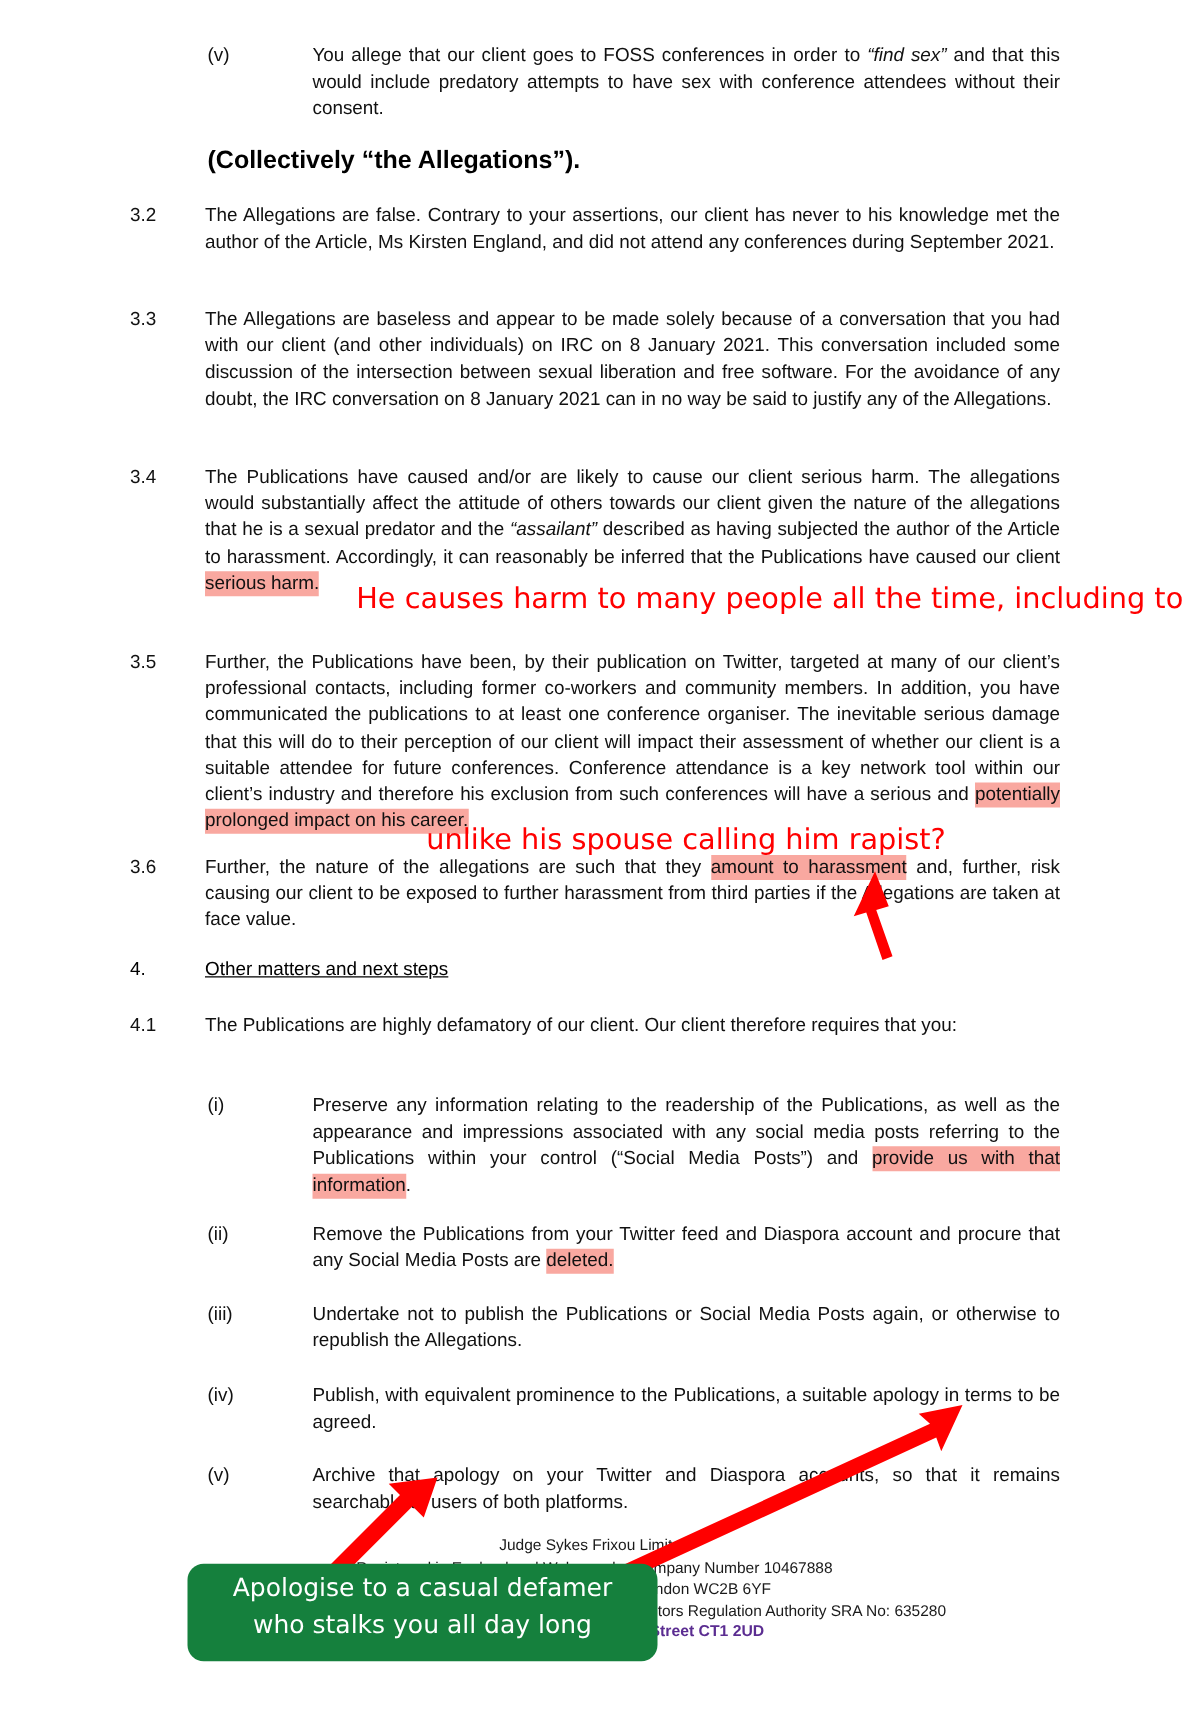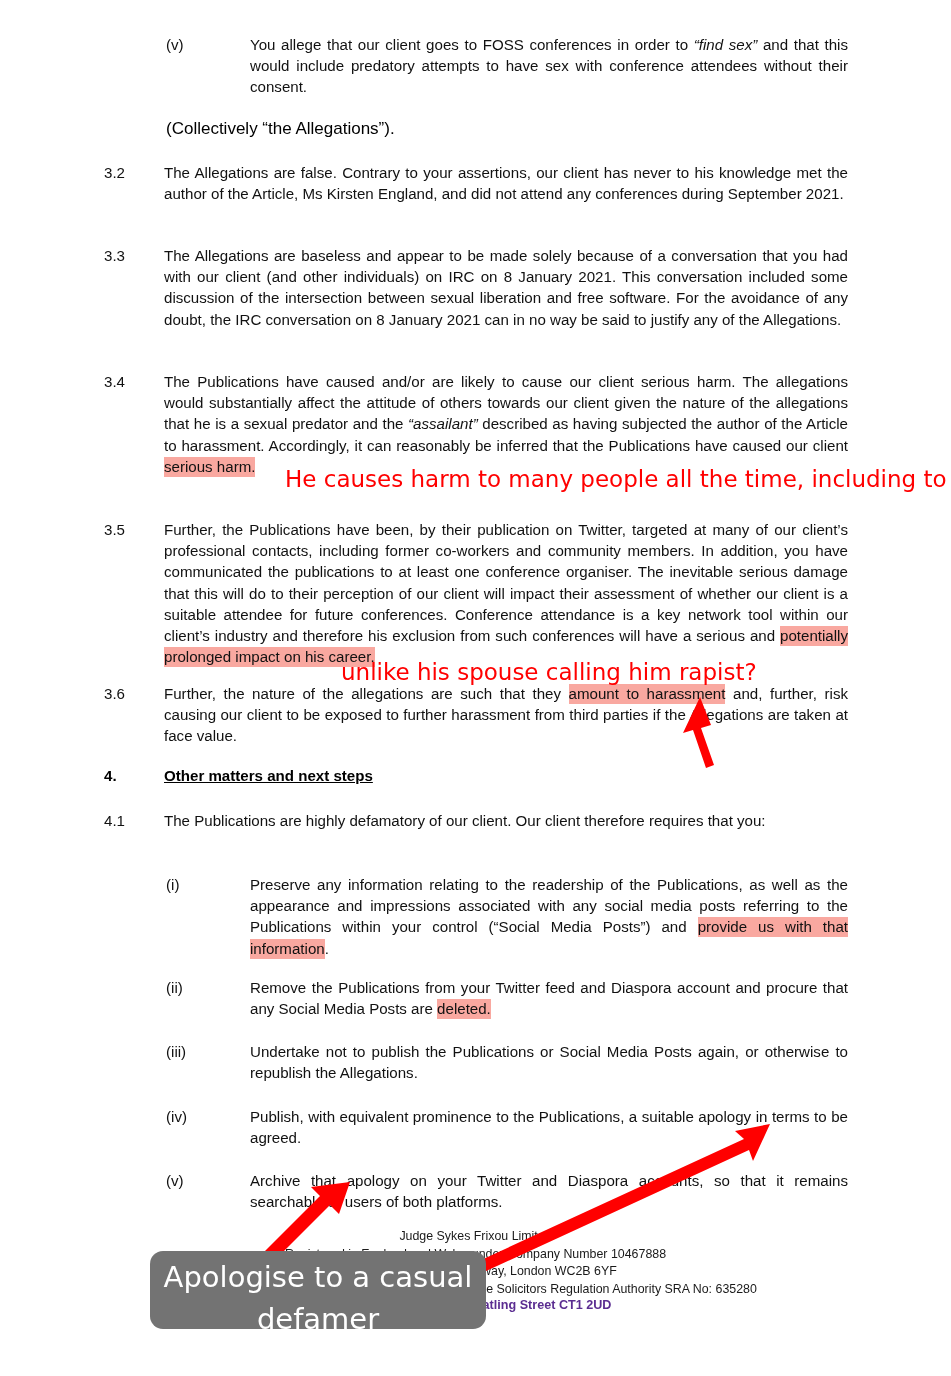--- a/index.html
+++ b/index.html
@@ -63,29 +63,30 @@
   .hl {
     background: #f9a8a0;
     padding: 1px 0 2px 0;
     box-decoration-break: clone;
     -webkit-box-decoration-break: clone;
   }
   .collectively {
     position: absolute;
     left: 166px;
     top: 118px;
-    font-size: 17px;
+    font-size: 20px;
     line-height: 21.2px;
+    font-weight: bold;
   }
   .heading {
     position: absolute;
     left: 104px;
     top: 767px;
     font-size: 15.1px;
-    font-weight: bold;
+    font-weight: normal;
     text-decoration: underline;
   }
   .heading .hnum { display: inline-block; width: 60px; }
 
   
   .footer {
     position: absolute;
     left: 0;
     top: 1228px;
     width: 951px;
@@ -129,27 +130,27 @@
     font-size: 18.5px;
     line-height: 1.12;
   }
   #annot-projection .l2 { display:block; margin-left: 8px; }
   #annot-projection .l3 { display:block; margin-left: 22px; }
 
   .callout {
     position: absolute;
     left: 150px;
     top: 1251px;
-    width: 336px;
+    width: 376px;
     height: 78px;
-    background: #737373;
+    background: #15803d;
     border-radius: 13px;
     color: #ffffff;
     font-family: "DejaVu Sans", sans-serif;
-    font-size: 29px;
+    font-size: 20px;
     line-height: 1.45;
     text-align: center;
     padding-top: 5px;
     box-sizing: border-box;
   }
   svg.overlay {
     position: absolute;
     left: 0; top: 0;
     width: 951px;
     height: 1376px;

